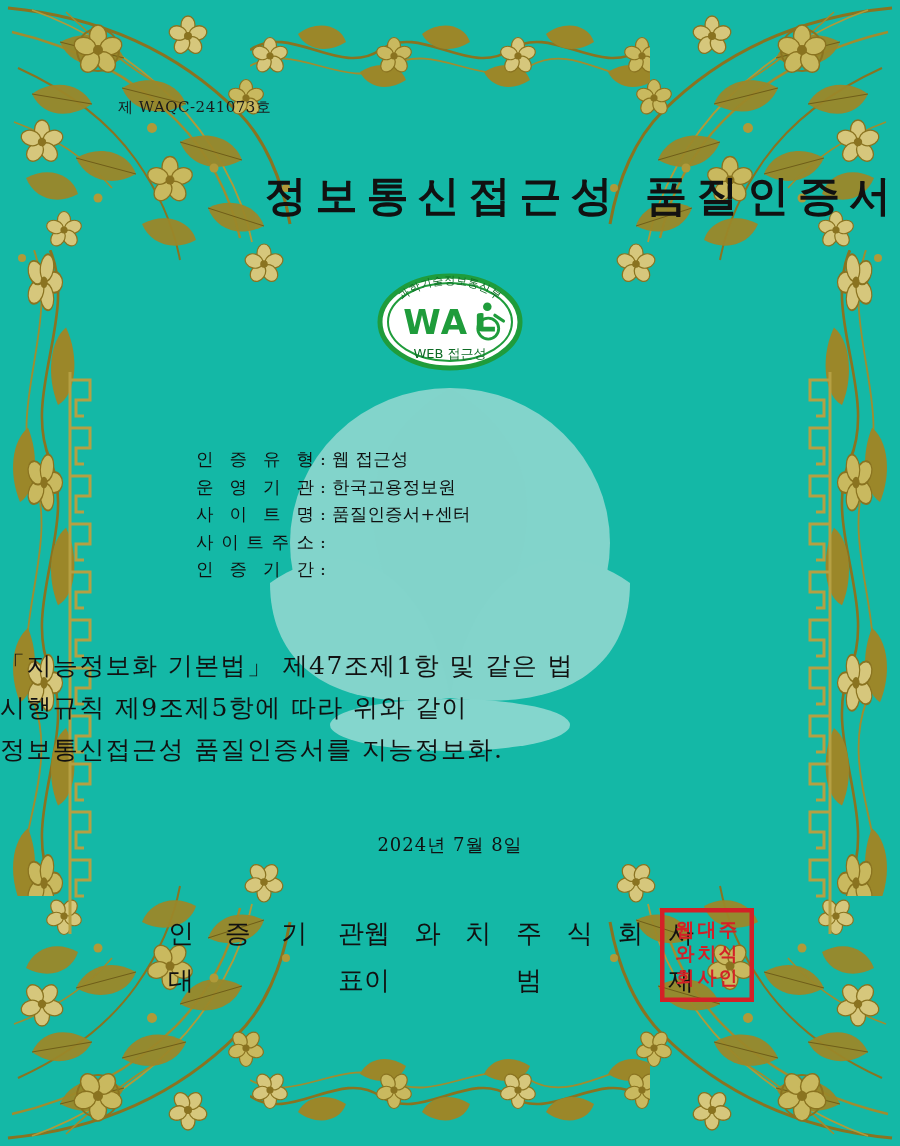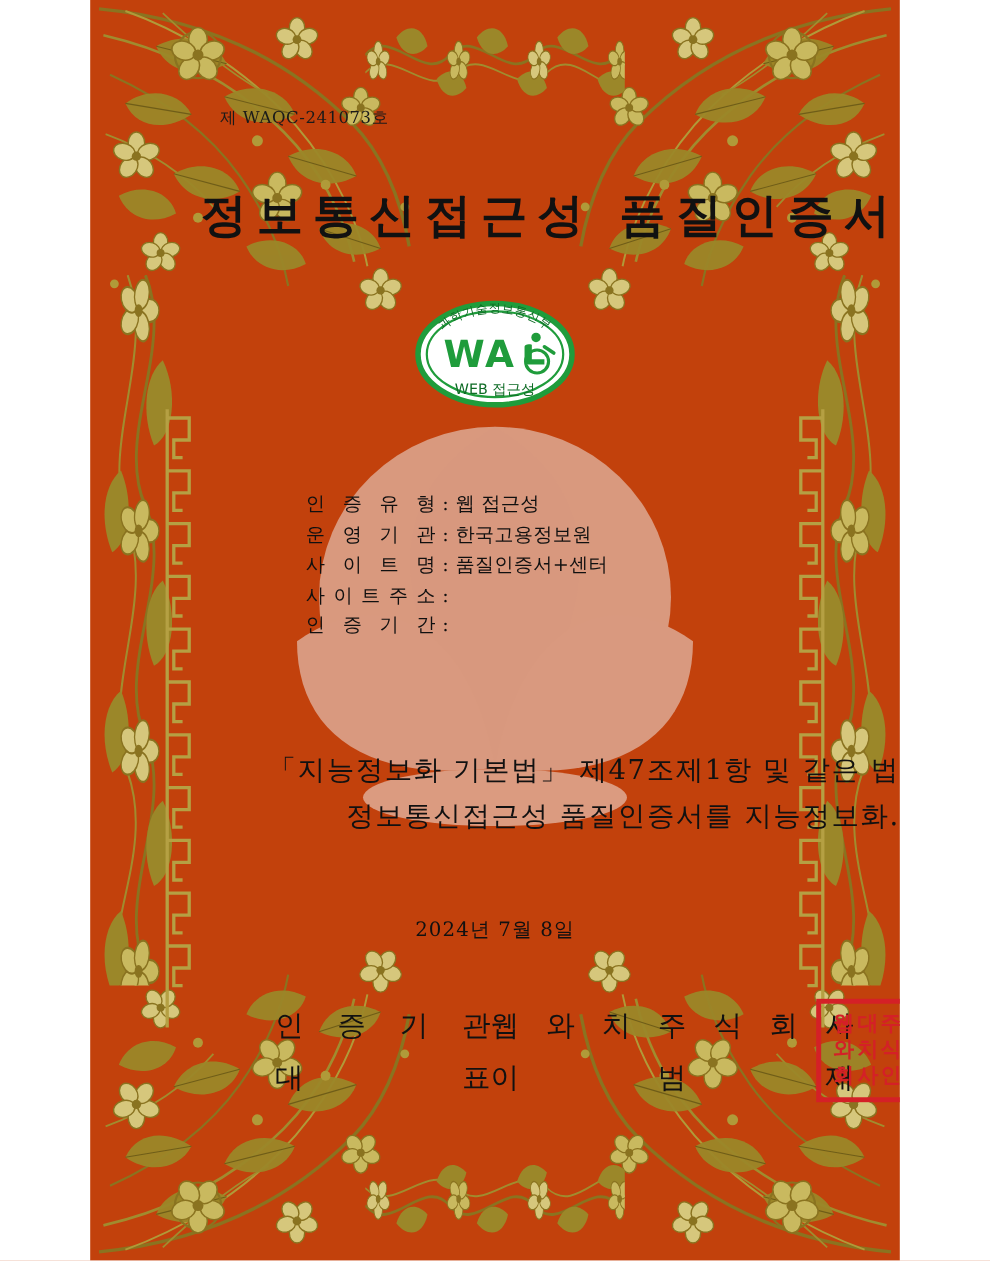--- a/index.html
+++ b/index.html
@@ -5,24 +5,24 @@
   html, body {
     margin: 0;
     padding: 0;
     background: #ffffff;
   }
   body {
     font-family: "DejaVu Serif", "Liberation Serif", serif;
   }
   #certificate {
     position: relative;
-    width: 736px;
+    width: 900px;
     height: 1146px;
     margin: 0 auto;
-    background: #c2410c;
+    background: #14b8a6;
     overflow: hidden;
   }
 
   
   .floral-layer {
     position: absolute;
     inset: 0;
     pointer-events: none;
   }
   .corner {
@@ -148,26 +148,25 @@
   .field-value {
     letter-spacing: 0.2px;
   }
 
   
   .legal {
     position: absolute;
     left: 0;
     right: 0;
     top: 645px;
-    text-align: right;
+    text-align: left;
     font-size: 25px;
     line-height: 42px;
     color: #111111;
     letter-spacing: 1.4px;
-    margin-top: 34px;
   }
   .legal div { white-space: nowrap; }
 
   .issue-date {
     position: absolute;
     left: 0;
     right: 0;
     top: 833px;
     text-align: center;
     font-size: 18px;
@@ -572,20 +571,21 @@
             <span class="ch">증</span>
             <span class="ch">기</span>
             <span class="ch">간</span>
           </span>
         <span class="field-colon">:</span>
       </div>
     </div>
 
     <div class="legal">
       <div>「지능정보화 기본법」 제47조제1항 및 같은 법</div>
+      <div>시행규칙 제9조제5항에 따라 위와 같이</div>
       <div>정보통신접근성 품질인증서를 지능정보화.</div>
     </div>
 
     <div class="issue-date">2024년 7월 8일</div>
 
     <div class="signature">
       <div class="sig-row">
         <span class="sig-label">
             <span class="ch">인</span>
             <span class="ch">증</span>

